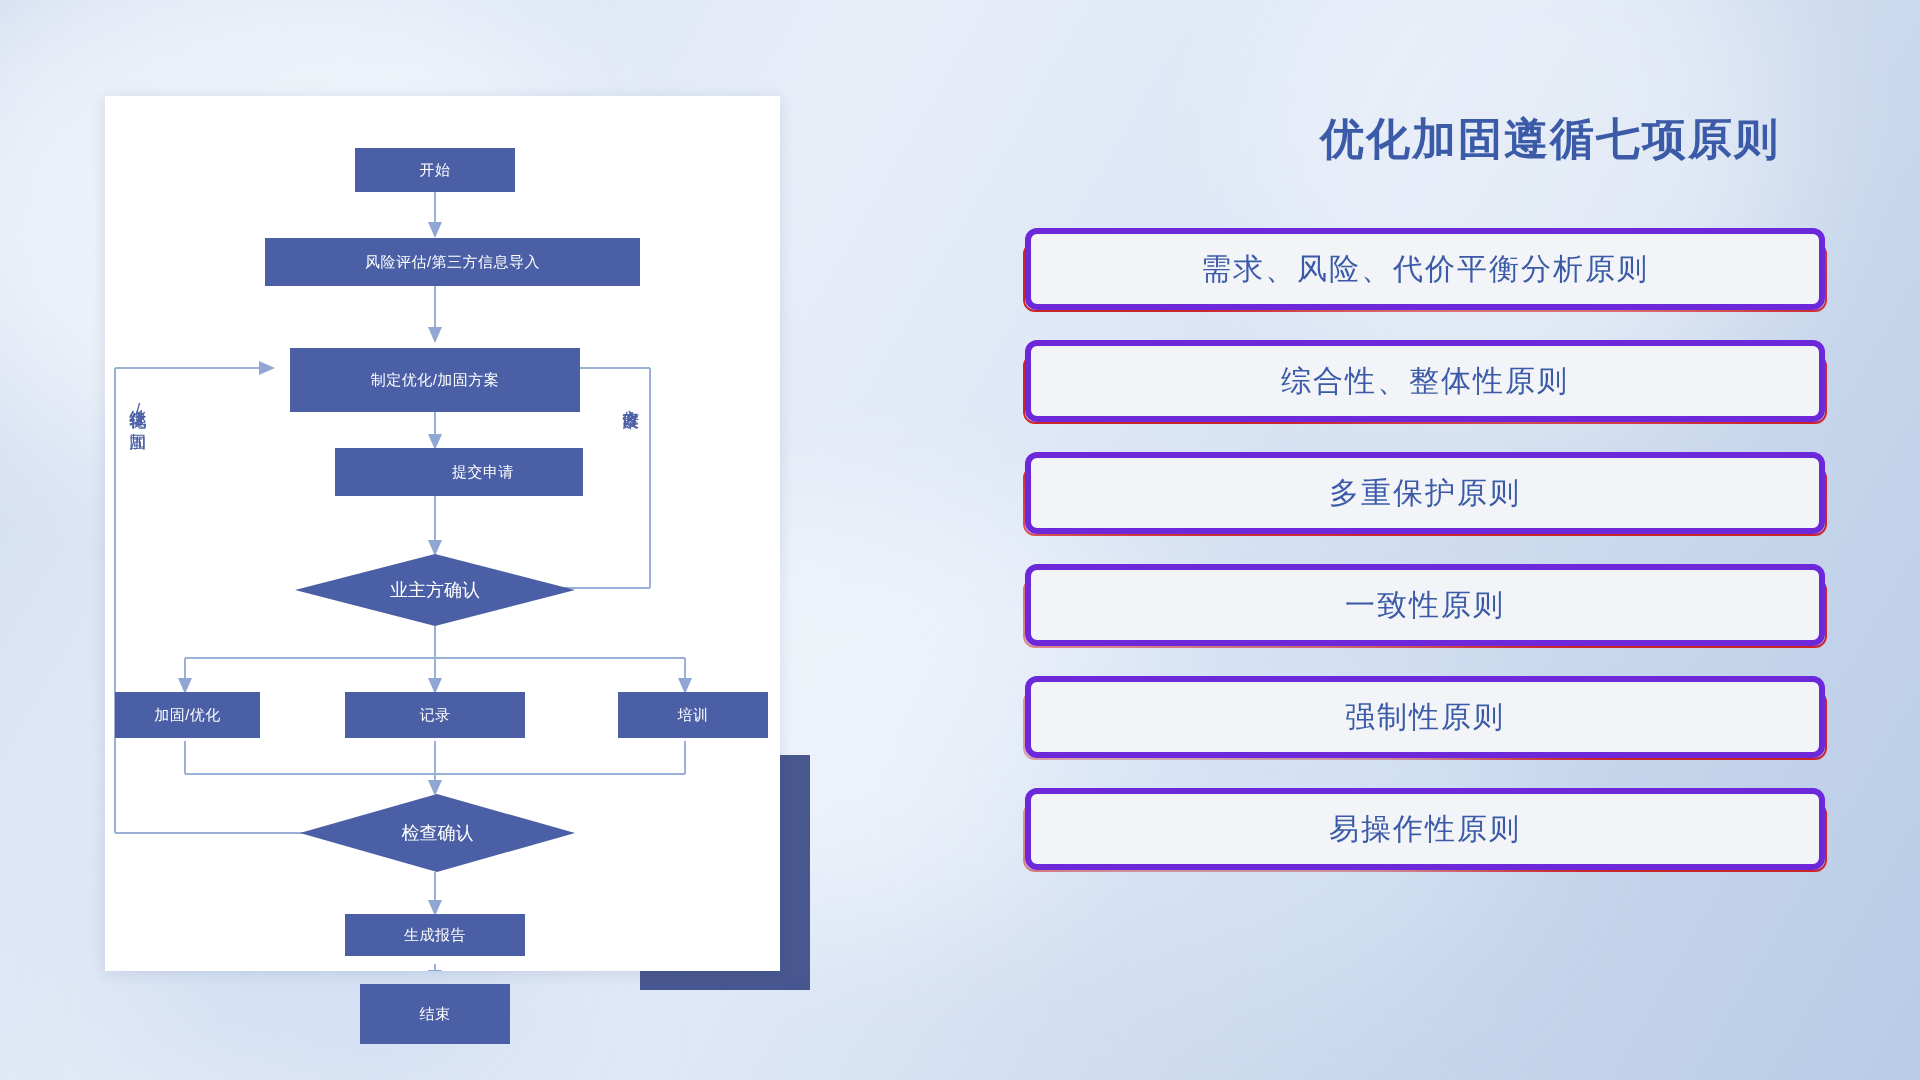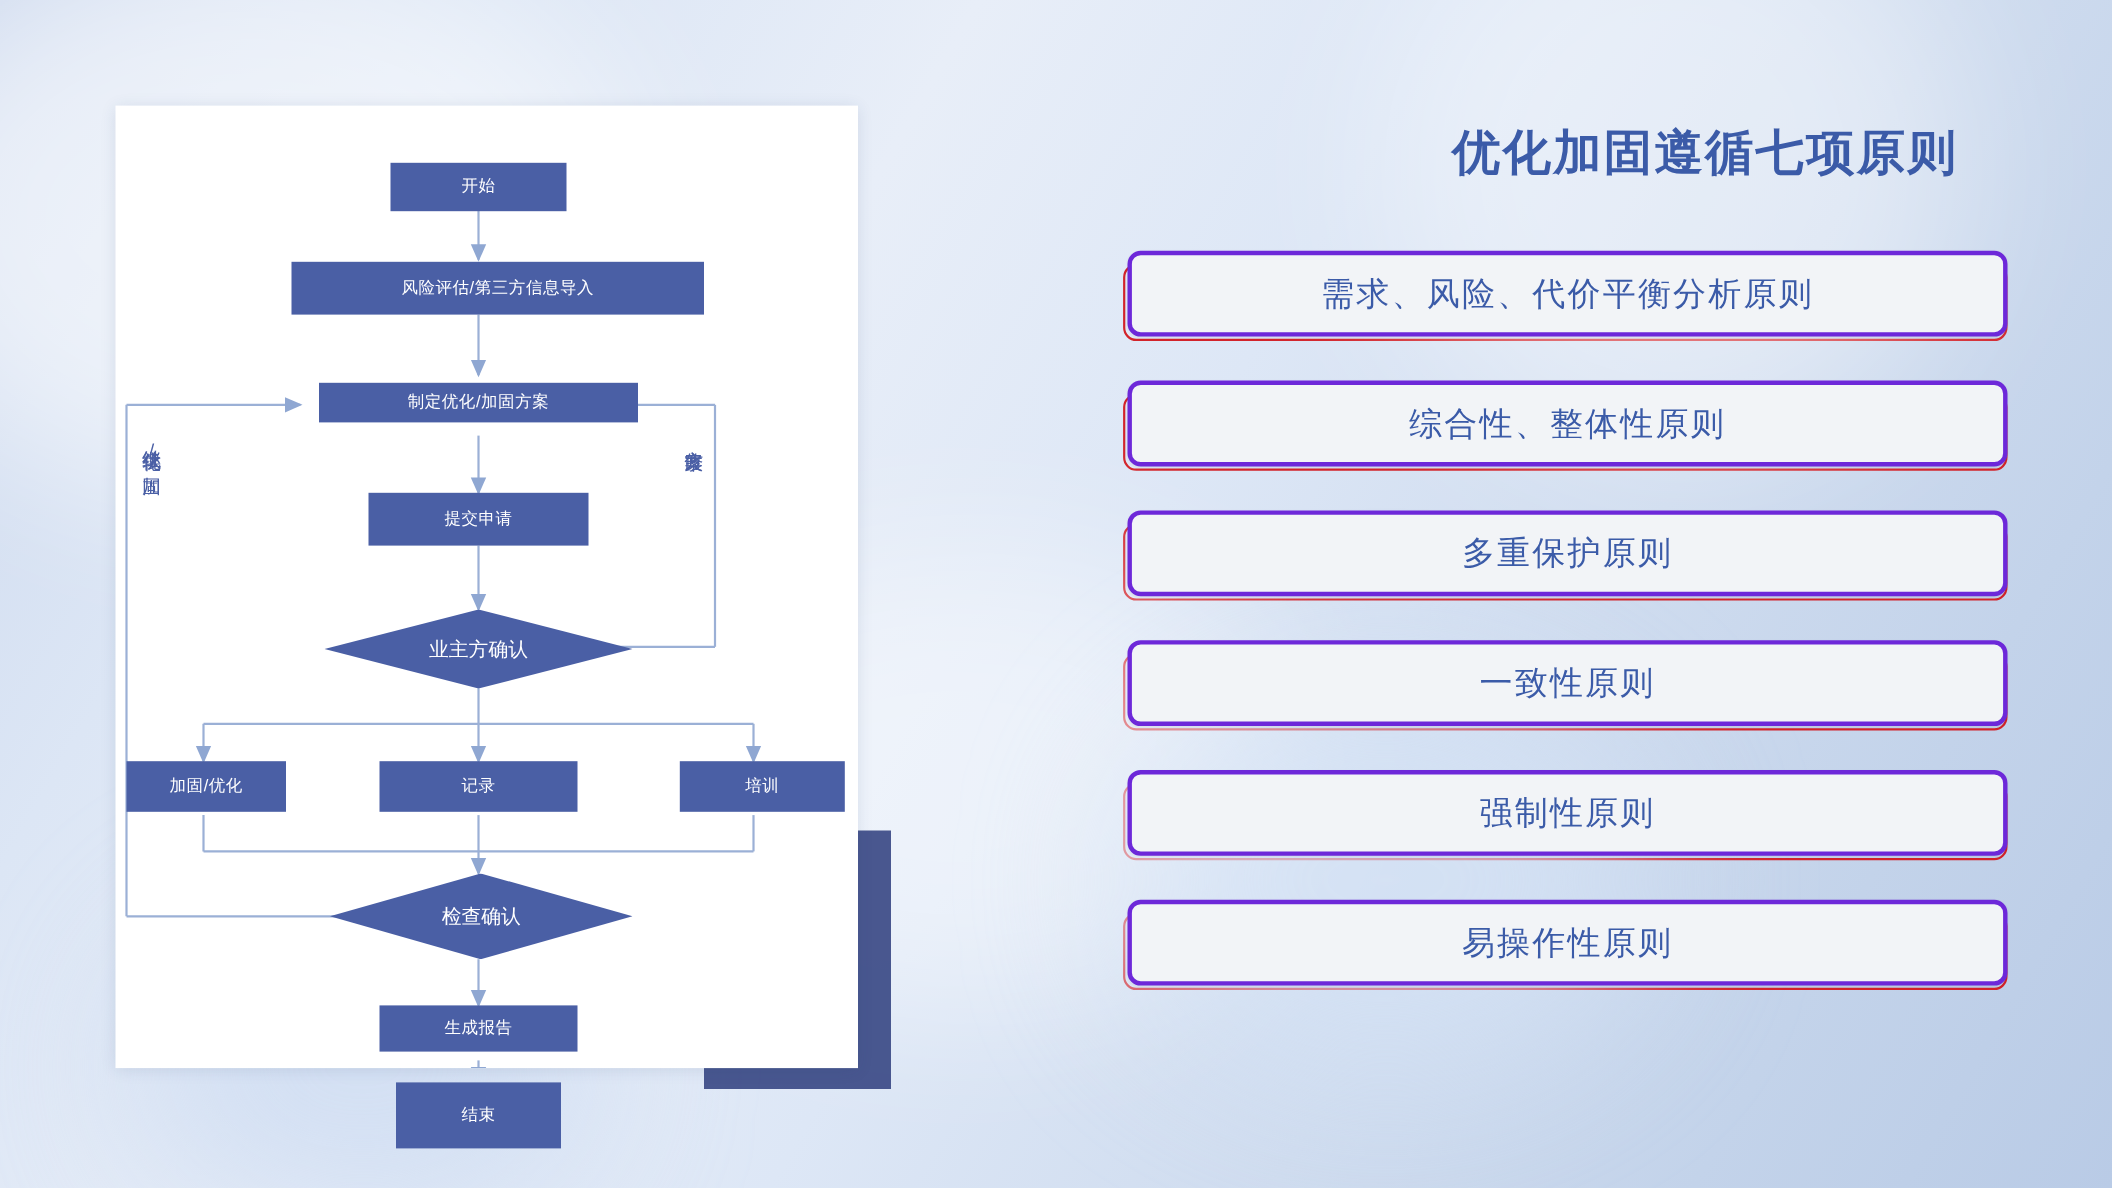--- a/index.html
+++ b/index.html
@@ -106,23 +106,23 @@
   }
   .pill-list {
     position: absolute;
     left: 1025px;
     top: 228px;
     width: 800px;
   }
   .pill {
     position: relative;
     height: 70px;
-    margin-bottom: 40px;
+    margin-bottom: 30px;
     background: #f2f4f7;
-    border: 4px solid #6d28d9;
+    border: 6px solid #6d28d9;
     border-radius: 12px;
     display: flex;
     align-items: center;
     justify-content: center;
     color: #3b5ba8;
     font-size: 30px;
     letter-spacing: 2px;
     box-shadow: 0 1px 2px rgba(0,0,0,0.05);
   }
   .pill::before {
@@ -195,23 +195,23 @@
           <line x1="330" y1="776" x2="330" y2="818" marker-end="url(#arr)"></line>
 
           <line x1="330" y1="868" x2="330" y2="888" marker-end="url(#arr)"></line>
         </g>
       </svg>
 
       <div class="node" style="left:250px; top:52px; width:160px; height:44px;">开始</div>
 
       <div class="node" style="left:160px; top:142px; width:375px; height:48px;">风险评估/第三方信息导入</div>
 
-      <div class="node" style="left:185px; top:252px; width:290px; height:36px;">制定优化/加固方案</div>
-
-      <div class="node" style="left:230px; top:352px; width:200px; height:48px;">提交申请</div>
+      <div class="node" style="left:185px; top:252px; width:290px; height:64px;">制定优化/加固方案</div>
+
+      <div class="node" style="left:230px; top:352px; width:200px; height:48px;padding-left:48px;">提交申请</div>
 
       <div class="diamond-wrap" style="left:190px; top:458px; width:280px; height:72px;">
         <svg width="280" height="72" viewBox="0 0 280 72">
           <polygon points="140,0 280,36 140,72 0,36" fill="#4a5fa5"></polygon>
         </svg>
         <div class="diamond-label">业主方确认</div>
       </div>
 
       <div class="node" style="left:10px; top:596px; width:145px; height:46px;">加固/优化</div>
 

